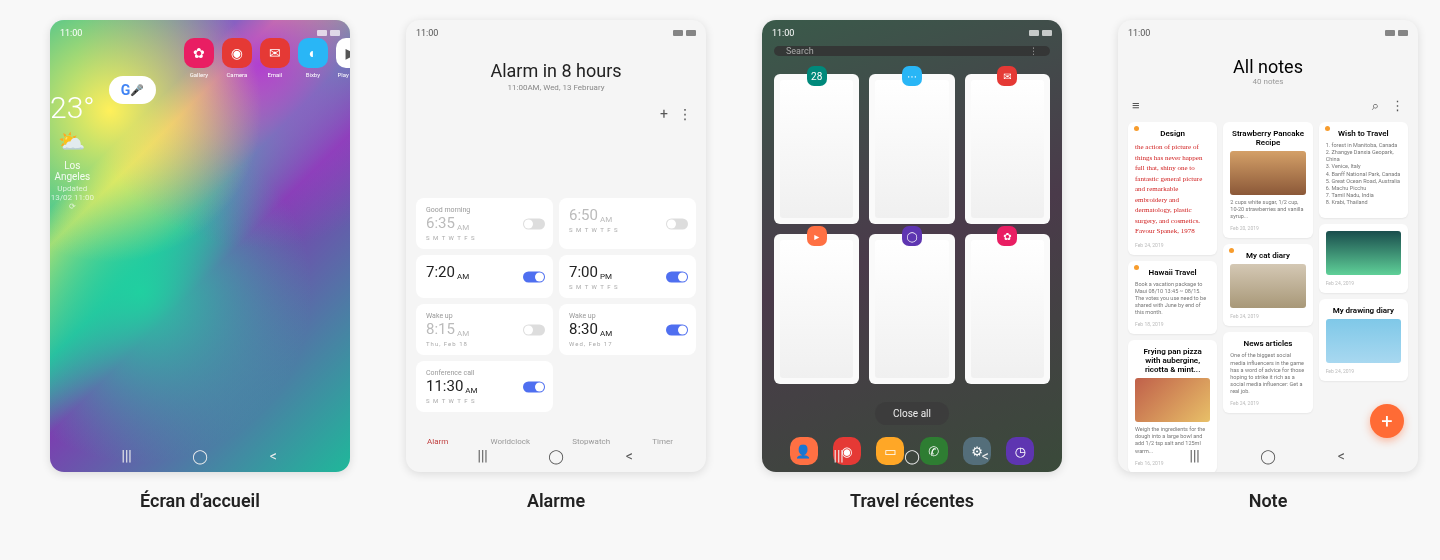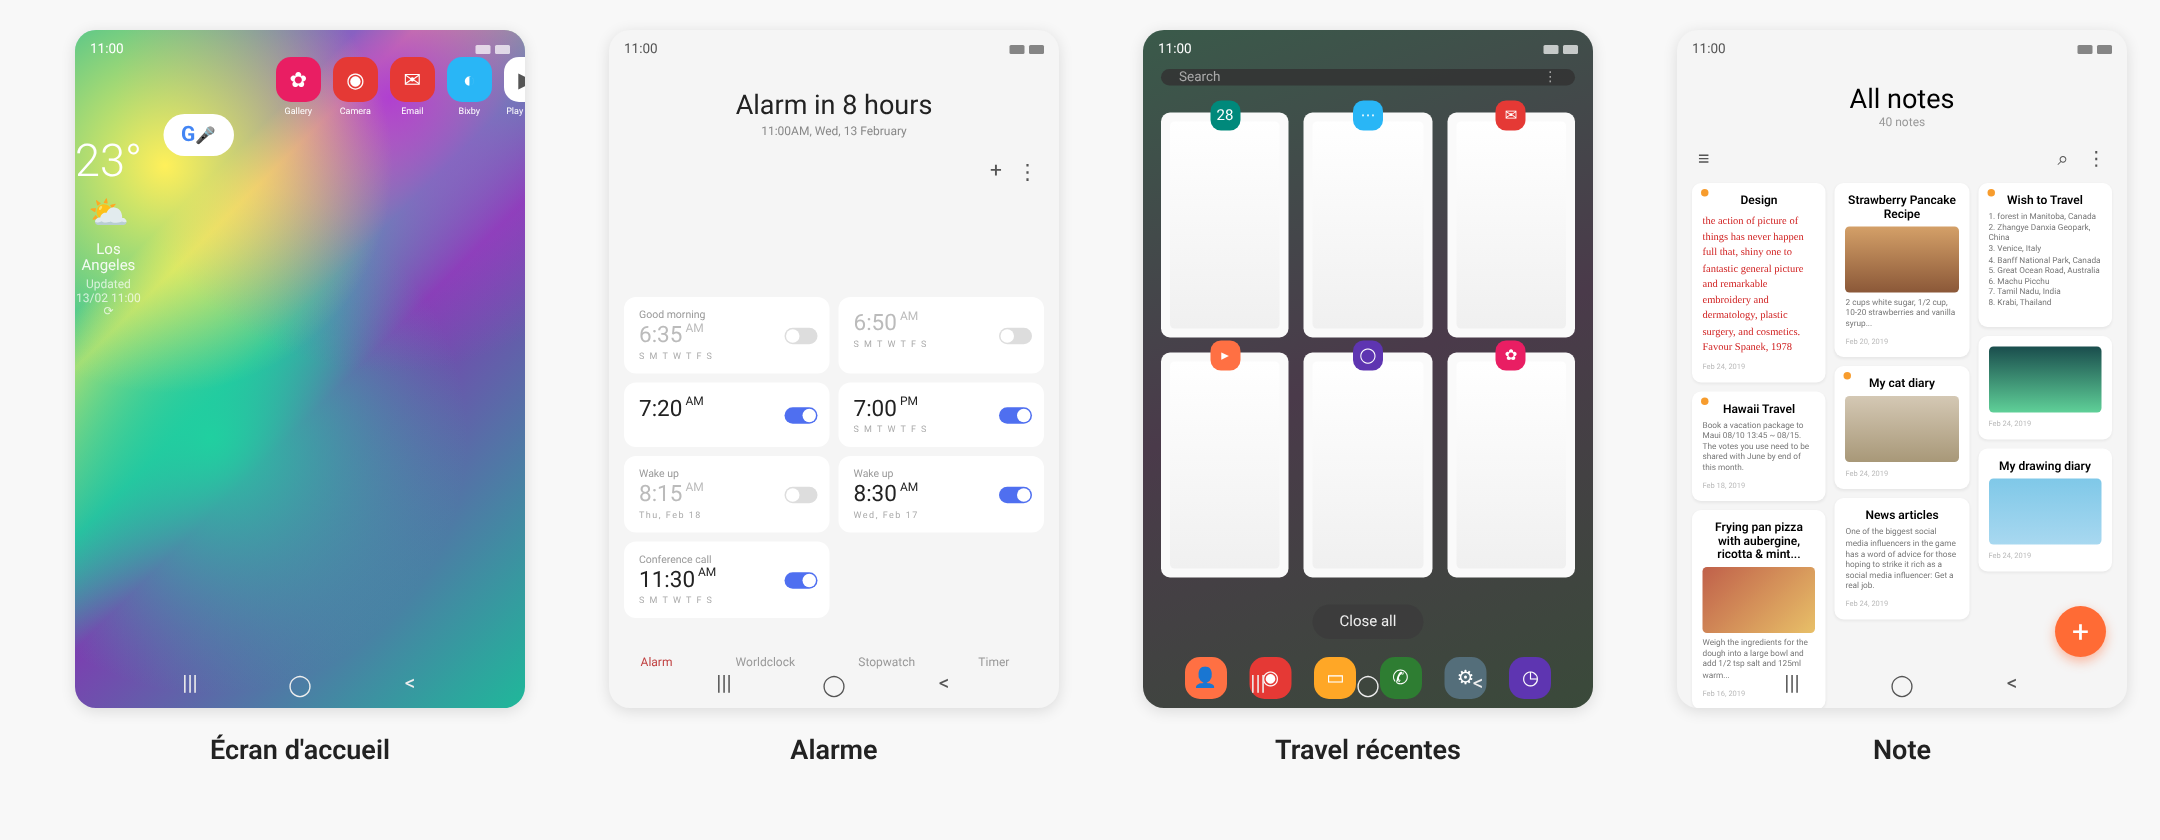--- a/index.html
+++ b/index.html
@@ -40,21 +40,21 @@
 .dock .ic { width:30px; height:30px; border-radius:10px; display:flex; align-items:center; justify-content:center; color:#fff; font-size:14px; }
 
 
 .alarm-top { text-align:center; padding-top:40px; }
 .alarm-top h1 { font-weight:400; font-size:18px; color:#222; }
 .alarm-top p { font-size:8px; color:#888; margin-top:2px; }
 .alarm-add { position:absolute; right:14px; top:86px; display:flex; gap:10px; color:#555; font-size:14px; }
 .alarms { display:grid; grid-template-columns:1fr 1fr; gap:6px; padding:106px 10px 36px; }
 .acard { background:#fff; border-radius:8px; padding:8px 10px; position:relative; }
 .acard .nm { font-size:7px; color:#999; }
-.acard .tm { font-size:15px; color:#222; display:flex; align-items:flex-start; gap:2px; }
+.acard .tm { font-size:15px; color:#222; display:flex; align-items:flex-end; gap:2px; }
 .acard .tm.off { color:#bbb; }
 .acard .ampm { font-size:8px; }
 .acard .dy { font-size:6px; color:#aaa; margin-top:2px; letter-spacing:1px; }
 .toggle { position:absolute; right:8px; top:50%; transform:translateY(-50%); width:22px; height:11px; border-radius:6px; background:#ddd; }
 .toggle::after { content:''; position:absolute; width:9px; height:9px; border-radius:50%; background:#fff; top:1px; left:1px; }
 .toggle.on { background:#4f6ff0; }
 .toggle.on::after { left:12px; }
 .tabs { position:absolute; bottom:26px; left:0; right:12px; display:flex; justify-content:space-around; font-size:8px; color:#999; }
 .tabs .act { color:#c04040; }
 

